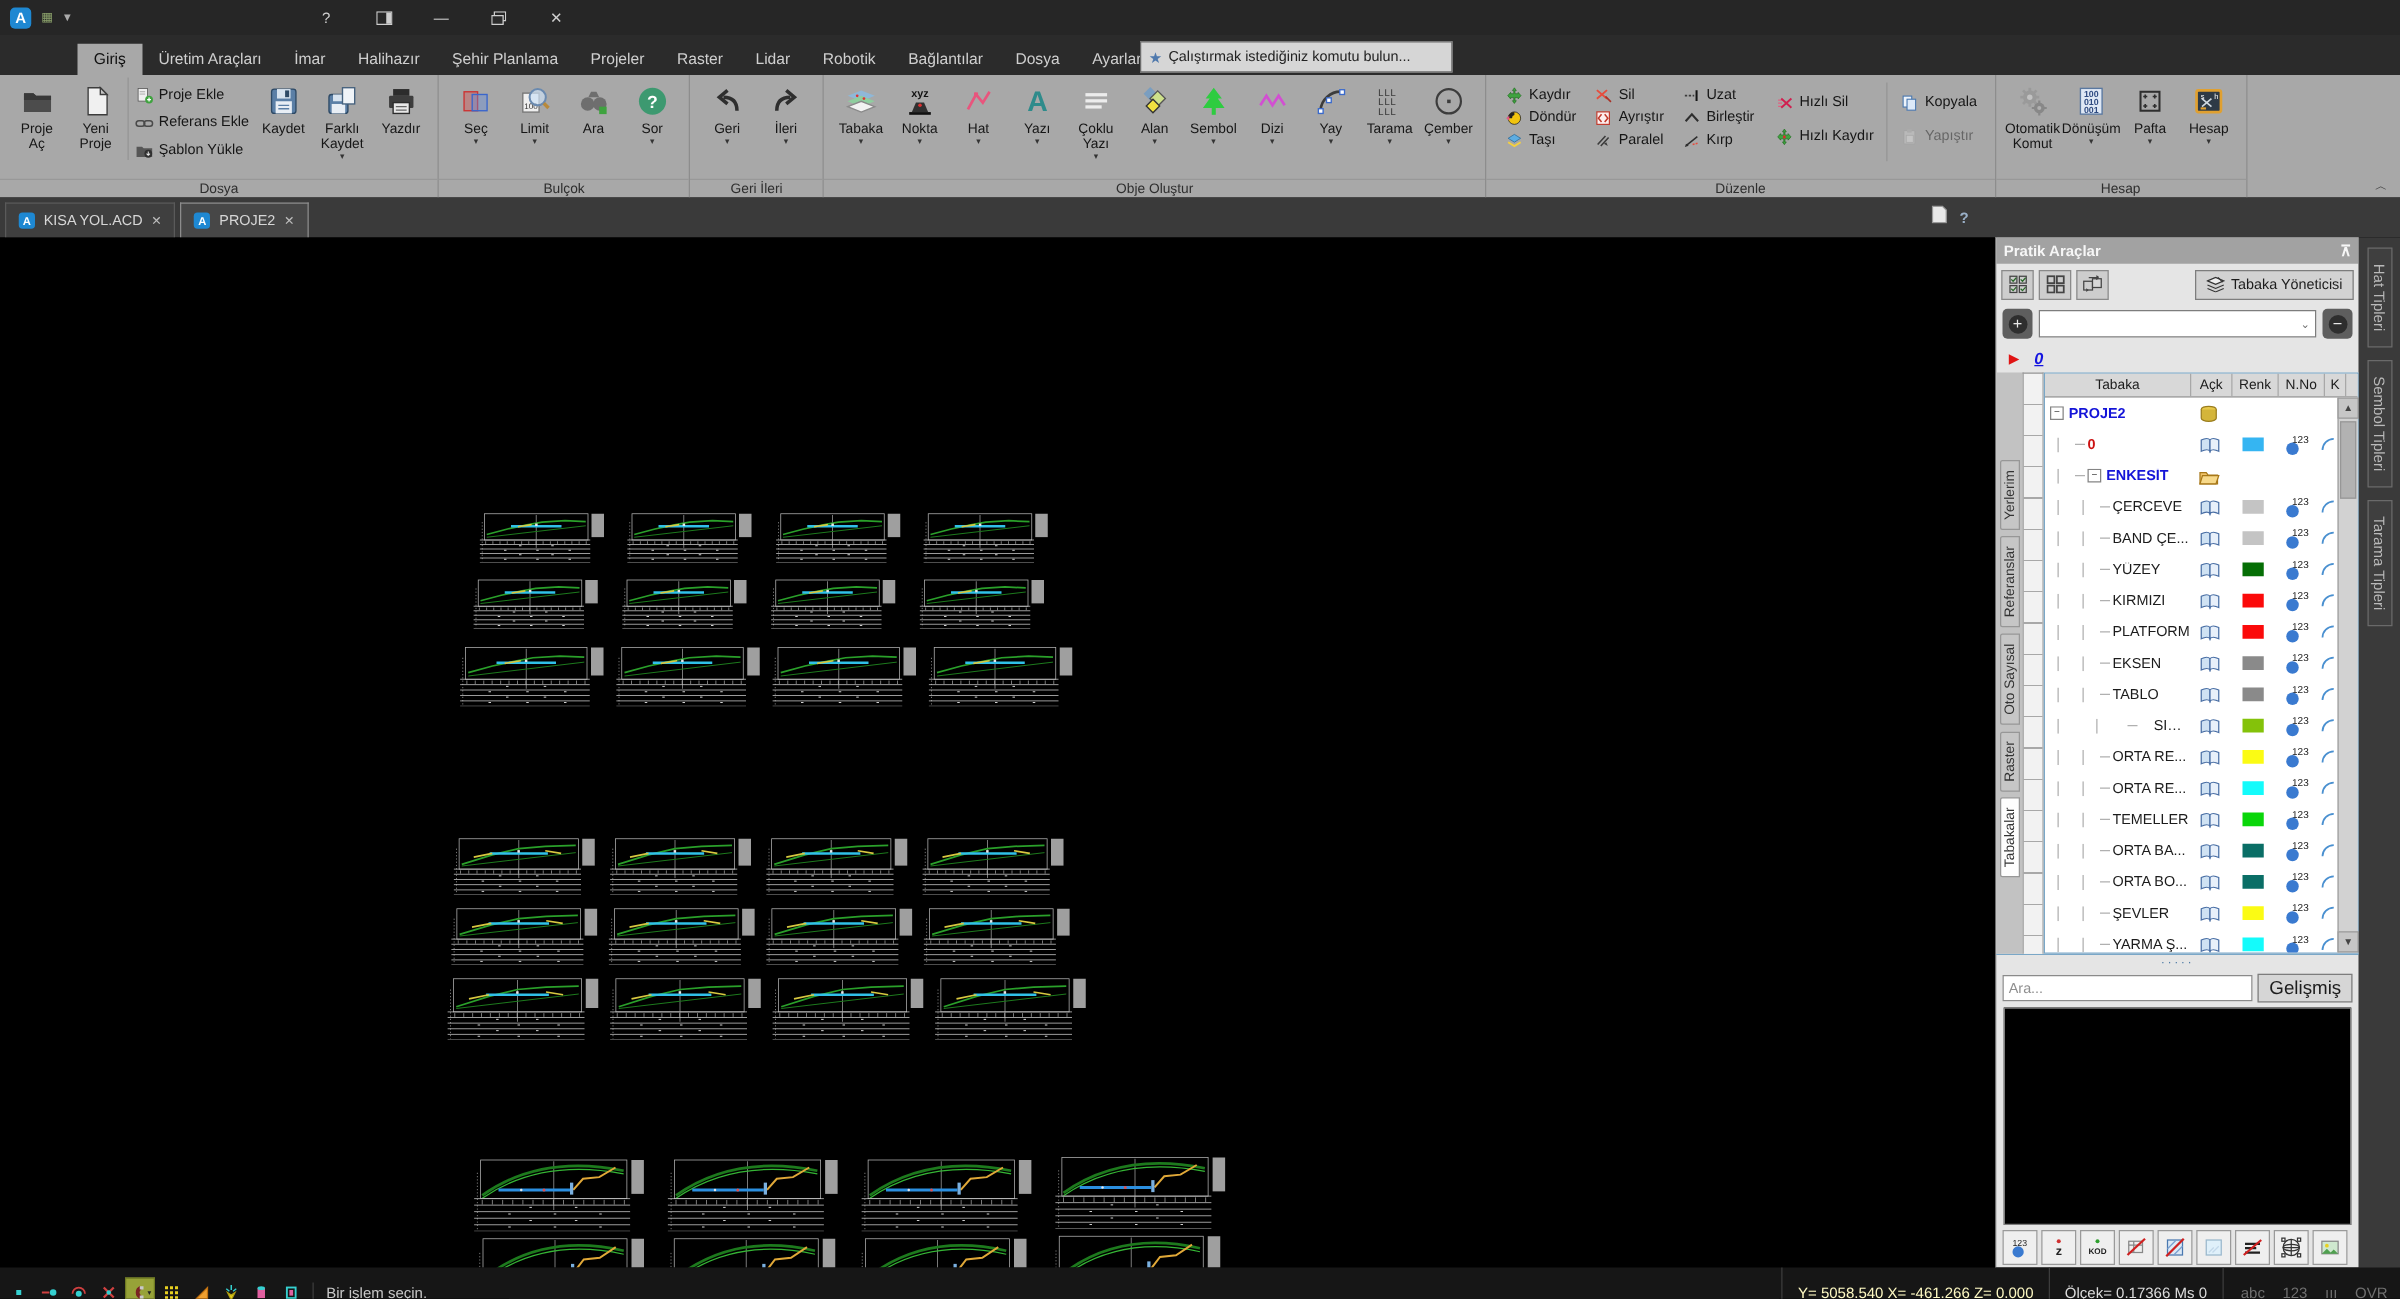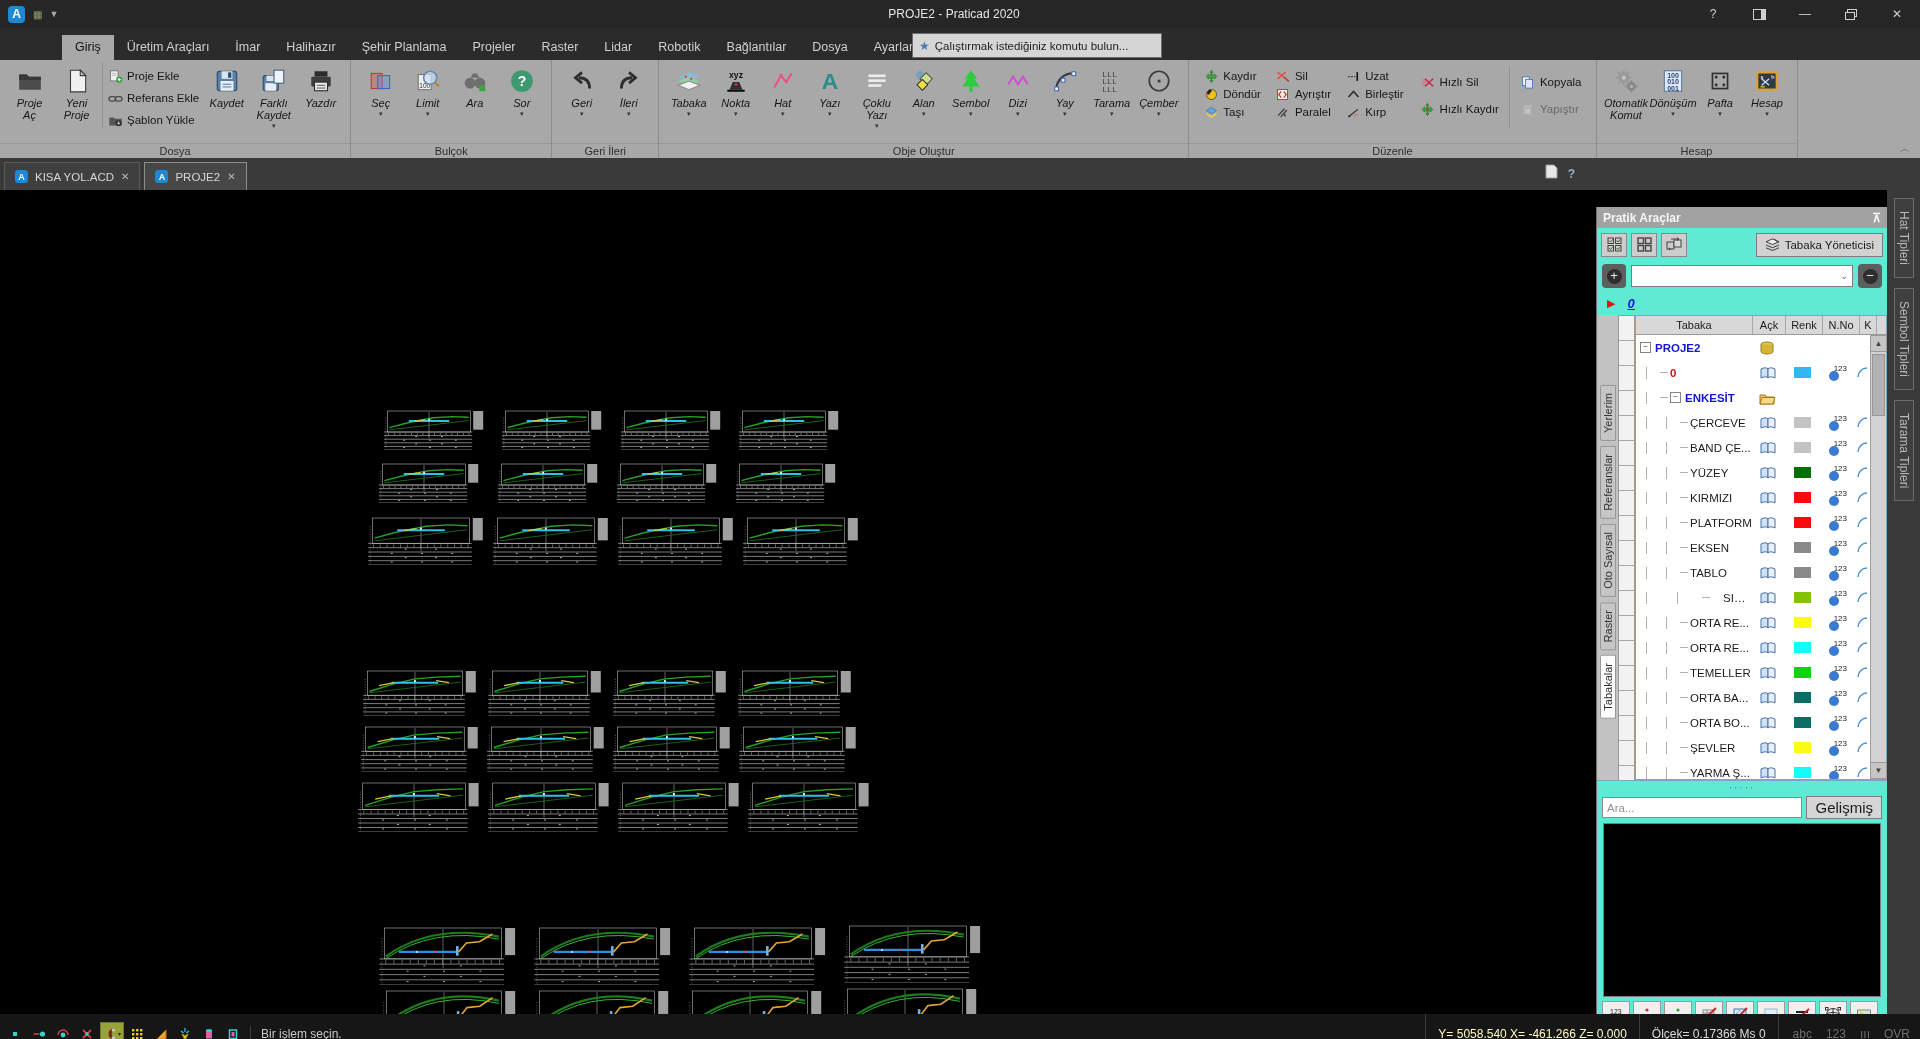--- a/index.html
+++ b/index.html
@@ -26,21 +26,21 @@
     border:1px solid #6b6b6b;display:flex;align-items:center;gap:5px;padding:0 6px;font-size:11.5px;color:#222;}
   .cmdstar{color:#4f79ad;font-size:12px;}
   
   .ribbon{position:absolute;left:0;top:60px;width:100%;height:98px;background:#a8a8a8;display:flex;}
   .rgroup{position:relative;border-right:1px solid #8d8d8d;padding:2px 6px 15px 6px;display:flex;align-items:flex-start;}
   .rgroup:last-child{border-right:none;}
   .rglabel{position:absolute;left:0;right:0;bottom:1px;text-align:center;font-size:11px;color:#2e2e2e;
     border-top:1px solid #989898;padding-top:1px;}
   .rbig{display:flex;flex-direction:column;align-items:center;width:47px;padding-top:3px;cursor:default;}
   .rbig .ricon{height:32px;display:flex;align-items:center;justify-content:center;}
-  .rbig .rlabel{font-size:11px;color:#161616;text-align:center;line-height:12px;white-space:pre-line;font-style:italic;}
+  .rbig .rlabel{font-size:11px;color:#161616;text-align:center;line-height:12px;white-space:pre-line;}
   .rcaret{font-size:7px;color:#333;line-height:7px;margin-top:1px;}
   .smallcol{display:flex;flex-direction:column;justify-content:flex-start;gap:6px;padding:6px 4px 0 4px;
     border-left:1px solid #949494;margin-left:2px;}
   .sbtn{display:flex;align-items:center;gap:4px;font-size:11.5px;color:#161616;white-space:nowrap;}
   .sbtn .sicon{width:16px;height:16px;display:flex;align-items:center;justify-content:center;}
   .grid3{display:grid;grid-template-rows:repeat(3,1fr);grid-auto-flow:column;column-gap:14px;row-gap:2px;padding:6px 8px 0 8px;}
   .medcol{display:flex;flex-direction:column;gap:11px;padding:12px 8px 0 8px;}
   .vsep{width:1px;background:#949494;margin:4px 2px 14px 2px;align-self:stretch;}
   .disabled{opacity:.45;}
   .ribbon-collapse{position:absolute;right:10px;bottom:2px;color:#444;font-size:10px;}
@@ -51,21 +51,21 @@
   .dtab.active{background:#474747;border-color:#8c8c8c;}
   .dtab .dx{color:#bdbdbd;font-size:10px;}
   .dtab-logo{width:13px;height:13px;background:#1e88d2;border-radius:3px;color:#fff;font-size:9px;font-weight:bold;
     display:flex;align-items:center;justify-content:center;}
   .dstrip-icons{position:absolute;right:345px;top:6px;display:flex;gap:10px;align-items:center;}
   
   .main{position:absolute;left:0;top:190px;width:100%;height:824px;}
   .canvas{position:absolute;left:0;top:0;width:1596px;height:824px;background:#000;overflow:hidden;}
   .thumb{position:absolute;}
   
-  .panel{position:absolute;left:1596px;top:17px;width:290px;height:824px;background:#5eead4;
+  .panel{position:absolute;left:1596px;top:0;width:290px;height:824px;background:#e5e5e5;
     border-left:1px solid #6e6e6e;display:flex;flex-direction:column;font-size:11px;color:#1c1c1c;}
   .p-header{height:21px;background:#a2a2a2;display:flex;align-items:center;justify-content:space-between;
     padding:0 6px;color:#f6f6f6;font-weight:bold;font-size:12px;}
   .p-toolbar{height:29px;display:flex;align-items:center;gap:4px;padding:2px 4px;}
   .tbico{width:24px;height:22px;border:1px solid #8a8a8a;background:#cdcdcd;display:flex;align-items:center;justify-content:center;}
   .lmgr-btn{margin-left:auto;height:22px;border:1px solid #7d7d7d;background:#d2d2d2;display:flex;
     align-items:center;gap:5px;padding:0 8px;font-size:11.5px;}
   .p-addrow{height:30px;display:flex;align-items:center;gap:5px;padding:0 5px;}
   .pm-btn{width:24px;height:24px;border-radius:4px;background:#5e5e5e;display:flex;align-items:center;justify-content:center;}
   .pm-btn .c{width:15px;height:15px;border-radius:50%;background:#2e2e2e;color:#e8e8e8;font-size:13px;line-height:14px;text-align:center;}
@@ -125,21 +125,20 @@
 <body>
 
 <div class="app">
 
   <div class="titlebar">
     <div class="tb-left">
       <div class="applogo">A</div>
       <span class="qat-ico">▦</span>
       <span class="tb-caret">▼</span>
     </div>
-    <div class="tb-title">PROJE2 - Praticad 2020</div>
     <div class="tb-right">
       <div class="winbtn">?</div>
       <div class="winbtn">
         <svg width="13" height="11" viewBox="0 0 13 11">
             <rect x="0.5" y="0.5" width="12" height="10" fill="none" stroke="#cfcfcf"></rect>
             <rect x="8" y="1" width="4" height="9" fill="#cfcfcf"></rect>
           </svg>
       </div>
       <div class="winbtn">—</div>
       <div class="winbtn">

